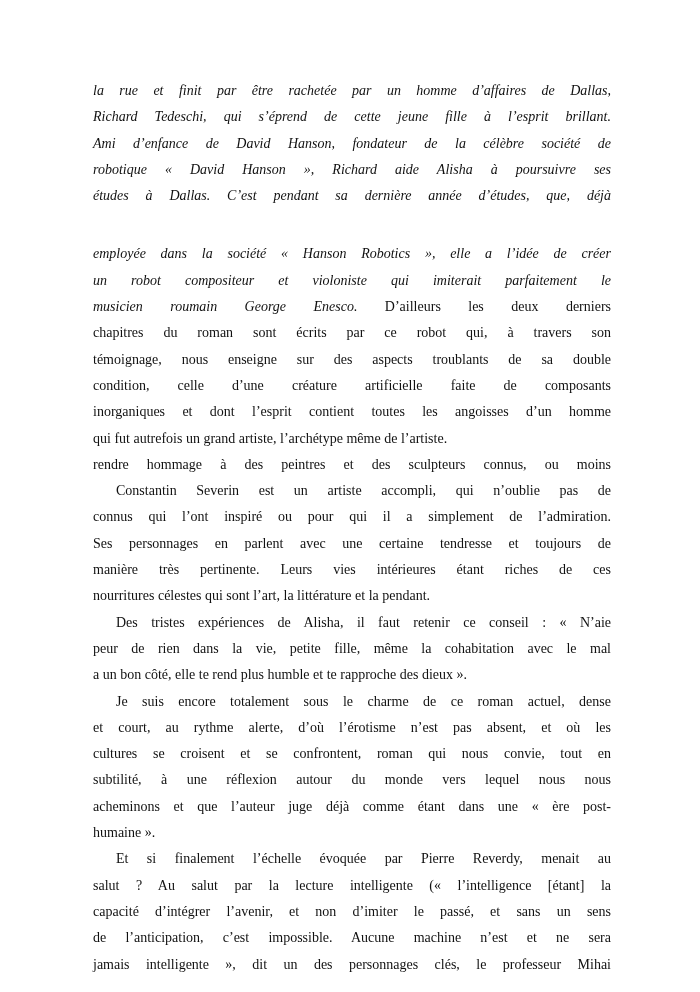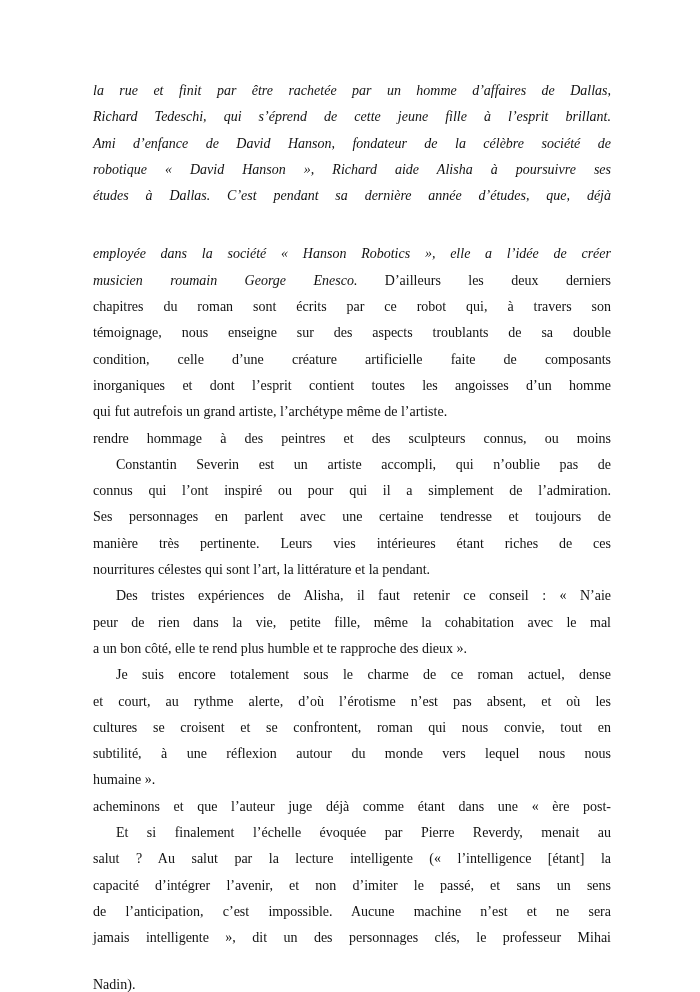--- a/index.html
+++ b/index.html
@@ -29,20 +29,21 @@
 <body>
 
 <div class="page" id="page">
     <div>
       <span class="line" style="white-space: normal;"><span class="it">la rue et finit par être rachetée par un homme d’affaires de Dallas,</span><span></span></span>
       <span class="line" style="white-space: normal;"><span class="it">Richard Tedeschi, qui s’éprend de cette jeune fille à l’esprit brillant.</span><span></span></span>
       <span class="line" style="white-space: normal;"><span class="it">Ami d’enfance de David Hanson, fondateur de la célèbre société de</span><span></span></span>
       <span class="line" style="white-space: normal;"><span class="it">robotique « David Hanson », Richard aide Alisha à poursuivre ses</span><span></span></span>
       <span class="line" style="white-space: normal;"><span class="it">études à Dallas. C’est pendant sa dernière année d’études, que, déjà</span><span></span></span>
       <span class="line" style="white-space: normal; margin-top: 32px;"><span class="it">employée dans la société « Hanson Robotics », elle a l’idée de créer</span><span></span></span>
+      <span class="line" style="white-space: normal;"><span class="it">un robot compositeur et violoniste qui imiterait parfaitement le</span><span></span></span>
       <span class="line" style="white-space: normal;"><span class="it">musicien roumain George Enesco.</span><span> D’ailleurs les deux derniers</span></span>
       <span class="line" style="white-space: normal;"><span class="it"></span><span>chapitres du roman sont écrits par ce robot qui, à travers son</span></span>
       <span class="line" style="white-space: normal;"><span class="it"></span><span>témoignage, nous enseigne sur des aspects troublants de sa double</span></span>
       <span class="line" style="white-space: normal;"><span class="it"></span><span>condition, celle d’une créature artificielle faite de composants</span></span>
       <span class="line" style="white-space: normal;"><span class="it"></span><span>inorganiques et dont l’esprit contient toutes les angoisses d’un homme</span></span>
       <span class="line last" style="white-space: normal;"><span class="it"></span><span>qui fut autrefois un grand artiste, l’archétype même de l’artiste.</span></span>
     </div>
     <div>
       <span class="line" style="white-space: normal;"><span class="it"></span><span>rendre hommage à des peintres et des sculpteurs connus, ou moins</span></span>
       <span class="line ind" style="white-space: normal;"><span class="it"></span><span>Constantin Severin est un artiste accompli, qui n’oublie pas de</span></span>
@@ -54,22 +55,22 @@
     <div>
       <span class="line ind" style="white-space: normal;"><span class="it"></span><span>Des tristes expériences de Alisha, il faut retenir ce conseil : « N’aie</span></span>
       <span class="line" style="white-space: normal;"><span class="it"></span><span>peur de rien dans la vie, petite fille, même la cohabitation avec le mal</span></span>
       <span class="line last" style="white-space: normal;"><span class="it"></span><span>a un bon côté, elle te rend plus humble et te rapproche des dieux ».</span></span>
     </div>
     <div>
       <span class="line ind" style="white-space: normal;"><span class="it"></span><span>Je suis encore totalement sous le charme de ce roman actuel, dense</span></span>
       <span class="line" style="white-space: normal;"><span class="it"></span><span>et court, au rythme alerte, d’où l’érotisme n’est pas absent, et où les</span></span>
       <span class="line" style="white-space: normal;"><span class="it"></span><span>cultures se croisent et se confrontent, roman qui nous convie, tout en</span></span>
       <span class="line" style="white-space: normal;"><span class="it"></span><span>subtilité, à une réflexion autour du monde vers lequel nous nous</span></span>
+      <span class="line" style="white-space: normal;"><span class="it"></span><span>acheminons et que l’auteur juge déjà comme étant dans une « ère post-</span></span>
       <span class="line last" style="white-space: normal;"><span class="it"></span><span>humaine ».</span></span>
-      <span class="line" style="white-space: normal;"><span class="it"></span><span>acheminons et que l’auteur juge déjà comme étant dans une « ère post-</span></span>
     </div>
     <div>
       <span class="line ind" style="white-space: normal;"><span class="it"></span><span>Et si finalement l’échelle évoquée par Pierre Reverdy, menait au</span></span>
       <span class="line" style="white-space: normal;"><span class="it"></span><span>salut ? Au salut par la lecture intelligente (« l’intelligence [étant] la</span></span>
       <span class="line" style="white-space: normal;"><span class="it"></span><span>capacité d’intégrer l’avenir, et non d’imiter le passé, et sans un sens</span></span>
       <span class="line" style="white-space: normal;"><span class="it"></span><span>de l’anticipation, c’est impossible. Aucune machine n’est et ne sera</span></span>
       <span class="line" style="white-space: normal;"><span class="it"></span><span>jamais intelligente », dit un des personnages clés, le professeur Mihai</span></span>
       <span class="line last" style="white-space: normal; margin-top: 20px;"><span class="it"></span><span>Nadin).</span></span>
     </div>
   </div>

